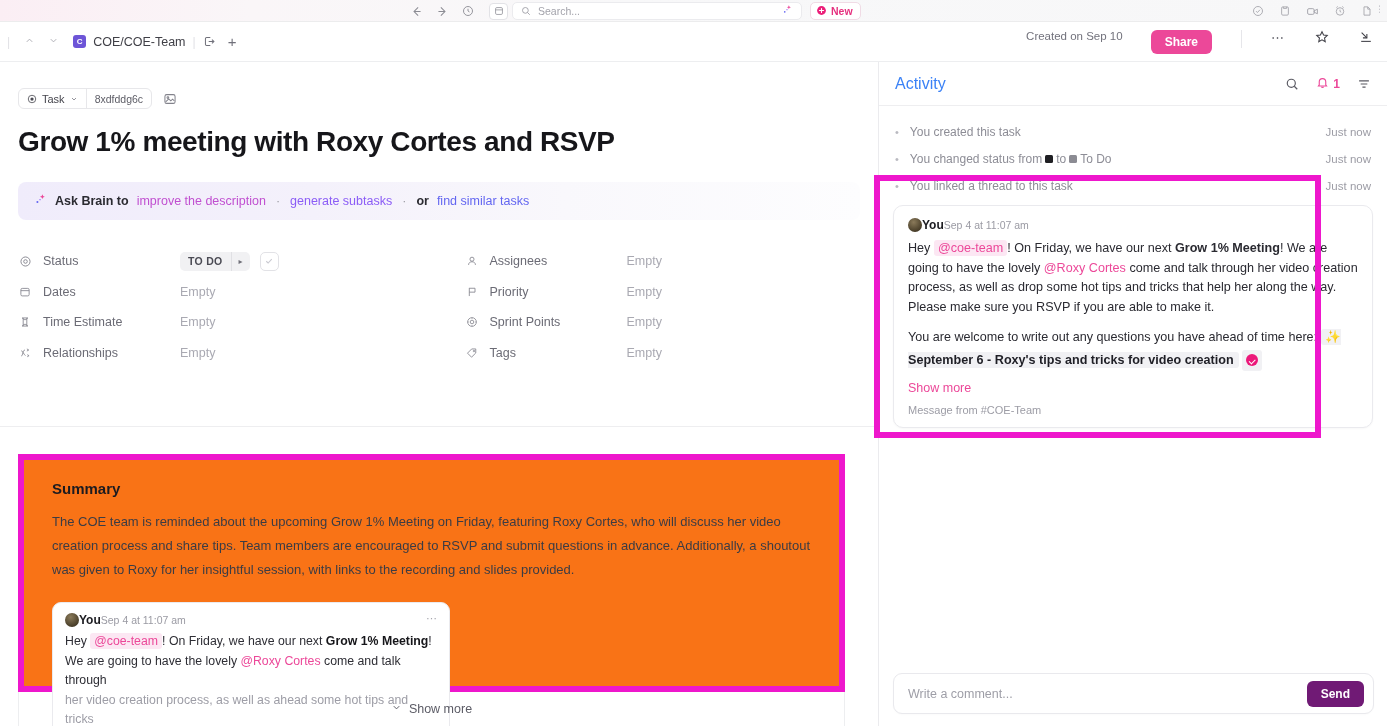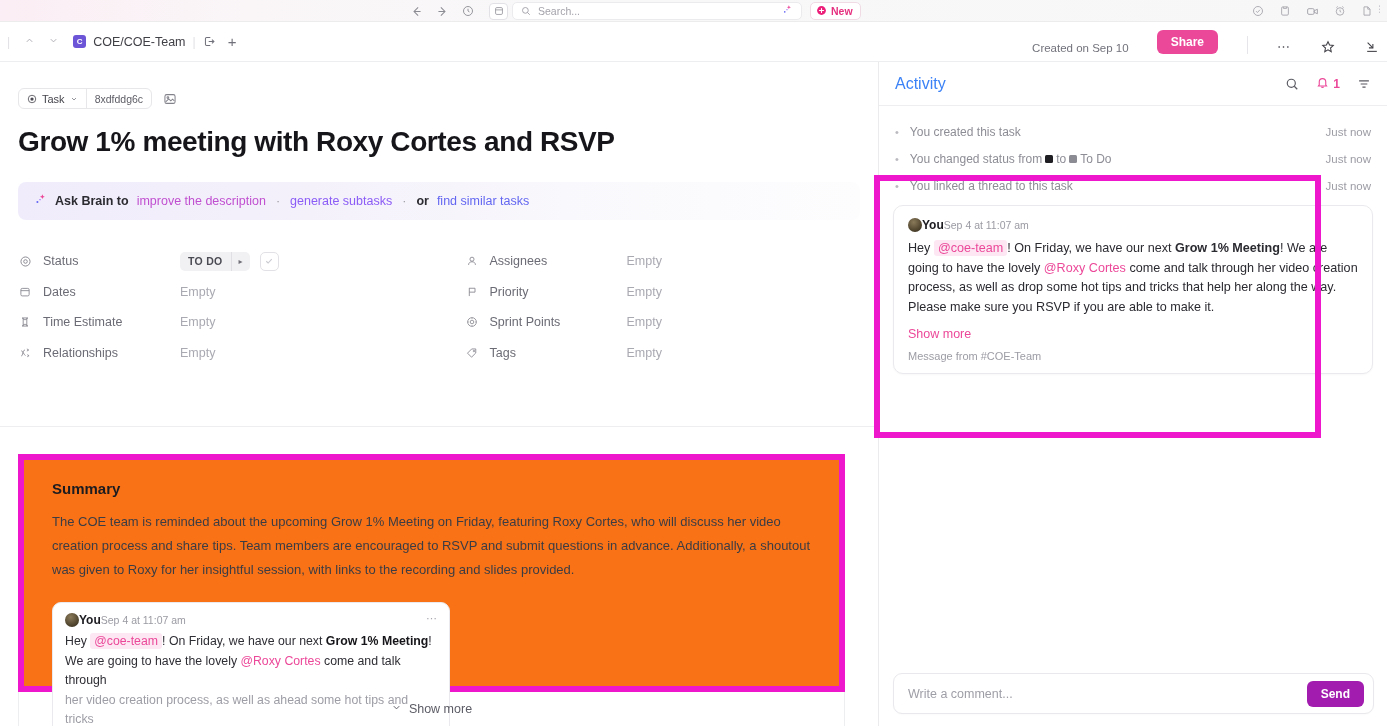--- a/index.html
+++ b/index.html
@@ -54,21 +54,21 @@
   .coe-sq {
     width: 13px; height: 13px; border-radius: 3px; background: #6D55D7;
     display: inline-flex; align-items: center; justify-content: center;
     margin-right: 7px; margin-left: 8px;
   }
   .coe-sq span { color:#fff; font-size: 8px; font-weight: 700; line-height: 1;}
   .crumb-txt { font-size: 12.5px; color: #3f3f46; font-weight: 500; }
   .crumb-ic { color: #70707a; display: inline-flex; align-items: center; }
   .crumb-plus { color: #70707a; font-size: 15px; margin-left: 12px; line-height: 1; }
 
-  .crumb-right { position: absolute; right: 8px; display: flex; align-items: flex-end; gap: 16px; }
+  .crumb-right { position: absolute; right: 14px; display: flex; align-items: flex-start; gap: 16px; }
   .created { font-size: 11.5px; color: #72727c; margin-right: 12px; }
   .sharebtn {
     background: #EC4899; color: #fff; border: none; border-radius: 6px;
     height: 24px; padding: 0 14px; font-size: 12px; font-weight: 600;
     font-family: inherit; cursor: pointer;
   }
   .vsep { width: 1px; height: 18px; background: #e6e6ea; margin: 0 13px; }
   .cr-ic { color: #3f3f46; display: inline-flex; align-items: center; margin-left: 14px; }
 
   
@@ -203,21 +203,21 @@
   .t-from { margin-top: 9px; font-size: 11px; color: #9c9ca5; }
 
   .commentbox {
     position: absolute; left: 14px; bottom: 12px; width: 481px; height: 41px;
     border: 1px solid #e9e9ed; border-radius: 9px; background: #fff;
     display: flex; align-items: center; padding: 0 9px 0 14px;
     box-shadow: 0 1px 2px rgba(0,0,0,.02);
   }
   .commentbox .cph { font-size: 12.5px; color: #9e9ea7; }
   .sendbtn {
-    margin-left: auto; background: #a21caf; color: #fff; border: none; border-radius: 6px;
+    margin-left: auto; background: #701a75; color: #fff; border: none; border-radius: 6px;
     height: 26px; padding: 0 14px; font-size: 12px; font-weight: 600; font-family: inherit;
   }
 </style>
 </head>
 <body>
 
 <div class="topbar">
   <div class="tb-nav">
     <span class="tb-ic">
       <svg width="13" height="13" viewBox="0 0 16 16" fill="none" stroke="currentColor" stroke-width="1.3">
@@ -622,20 +622,25 @@
     </div>
     <div class="t-body">
       <p>
         <span>Hey</span>
         <span class="mention-team">@coe-team</span><span>! On Friday, we have our next</span>
         <b>Grow 1% Meeting</b><span>!</span>
         <span>We are going to have the lovely</span>
         <span class="mention-user">@Roxy Cortes</span>
         <span>come and talk through her video creation process, as well as drop some hot tips and tricks that help her along the way. Please make sure you RSVP if you are able to make it.</span>
       </p>
+      <p>
+        <span>You are welcome to write out any questions you have ahead of time here:</span>
+        <span class="linkchip"><span>✨</span> <span>September 6 - Roxy's tips and tricks for video creation</span></span>
+        <span class="emoji-chip"><span class="pinkcheck"></span></span>
+      </p>
     </div>
     <div class="t-showmore">Show more</div>
     <div class="t-from">Message from #COE-Team</div>
   </div>
 
   <div class="commentbox">
     <span class="cph">Write a comment...</span>
     <button class="sendbtn">Send</button>
   </div>
 </div>

